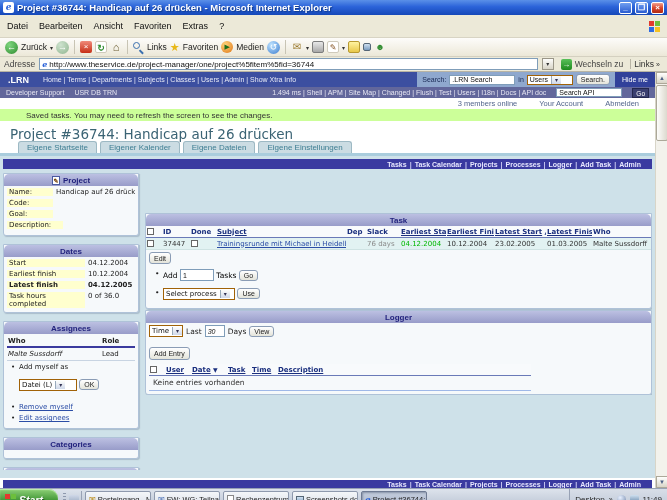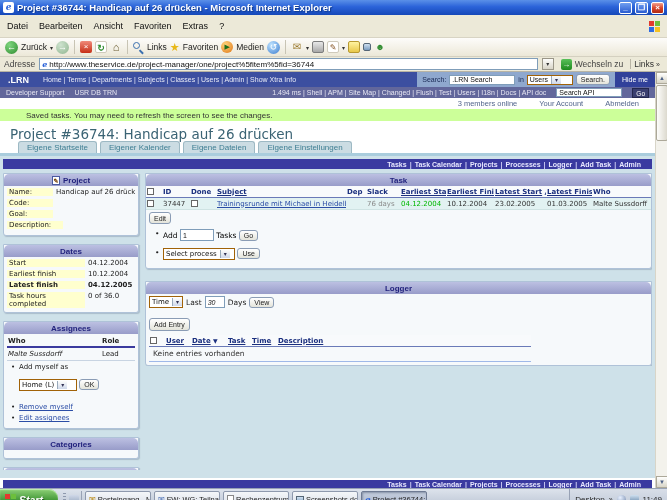--- a/index.html
+++ b/index.html
@@ -144,21 +144,21 @@
 
   .asg-head{display:flex;font-weight:bold;border-bottom:2px solid #3a3a9e;padding:1px 1px;}
   .asg-row{display:flex;border-bottom:1px solid #c8d4e2;padding:2px 1px;}
   .asg-who{flex:1;} .asg-role{width:32px;flex:0 0 auto;}
   .it{font-style:italic;}
   ul.blt{margin:2px 0 2px 2px;padding-left:10px;list-style:none;}
   ul.blt li{margin-bottom:3px;position:relative;}
   ul.blt li::before{content:"•";position:absolute;left:-8px;top:0;color:#222;}
   a.plink{color:#2b4da6;text-decoration:underline;}
 
-  .main{flex:1;display:flex;flex-direction:column;gap:12px;overflow:hidden;}
+  .main{flex:1;display:flex;flex-direction:column;gap:1px;overflow:hidden;margin-top:40px;}
   .trow{display:flex;align-items:center;min-height:12px;font-size:7px;font-family:"DejaVu Sans",sans-serif;}
   .thead-row{background:#f8fafc;border-bottom:1px solid #6a7ab8;font-weight:bold;color:#1a2f7e;}
   .thead-row .sortable{text-decoration:underline;}
   .data-row{background:#e2f2f2;border-bottom:1px solid #cfe3e3;color:#333;}
   .tc{overflow:hidden;white-space:nowrap;padding:0 1px;flex:0 0 auto;}
   .cb{display:inline-block;width:7px;height:7px;background:#fff;border:1px solid #666;vertical-align:middle;}
   .c-cb{width:16px;} .c-id{width:28px;} .c-done{width:26px;} .c-subj{width:130px;}
   .c-dep{width:20px;} .c-slack{width:34px;} .c-es{width:46px;} .c-ef{width:48px;}
   .c-ls{width:52px;} .c-lf{width:46px;} .c-who{flex:1 1 auto;}
   .green{color:#00b800;} .gray{color:#8a8a8a;}
@@ -394,21 +394,21 @@
                   <span class="asg-role">Role</span>
                 </div>
                 <div class="asg-row">
                   <span class="asg-who it">Malte Sussdorff</span>
                   <span class="asg-role">Lead</span>
                 </div>
                 <ul class="blt">
                   <li>
                     <span>Add myself as</span><br><br>
                     <span class="sel" style="width:58px;height:12px;">
-                        <span>Home (L)</span>
+                        <span>Datei (L)</span>
                       </span>
                     <span class="btn3d">OK</span>
                   </li>
                   <li style="margin-top:12px;"><a class="plink">Remove myself</a></li>
                   <li><a class="plink">Edit assignees</a></li>
                 </ul>
               </div>
             </div>
 
             <div class="portlet">

